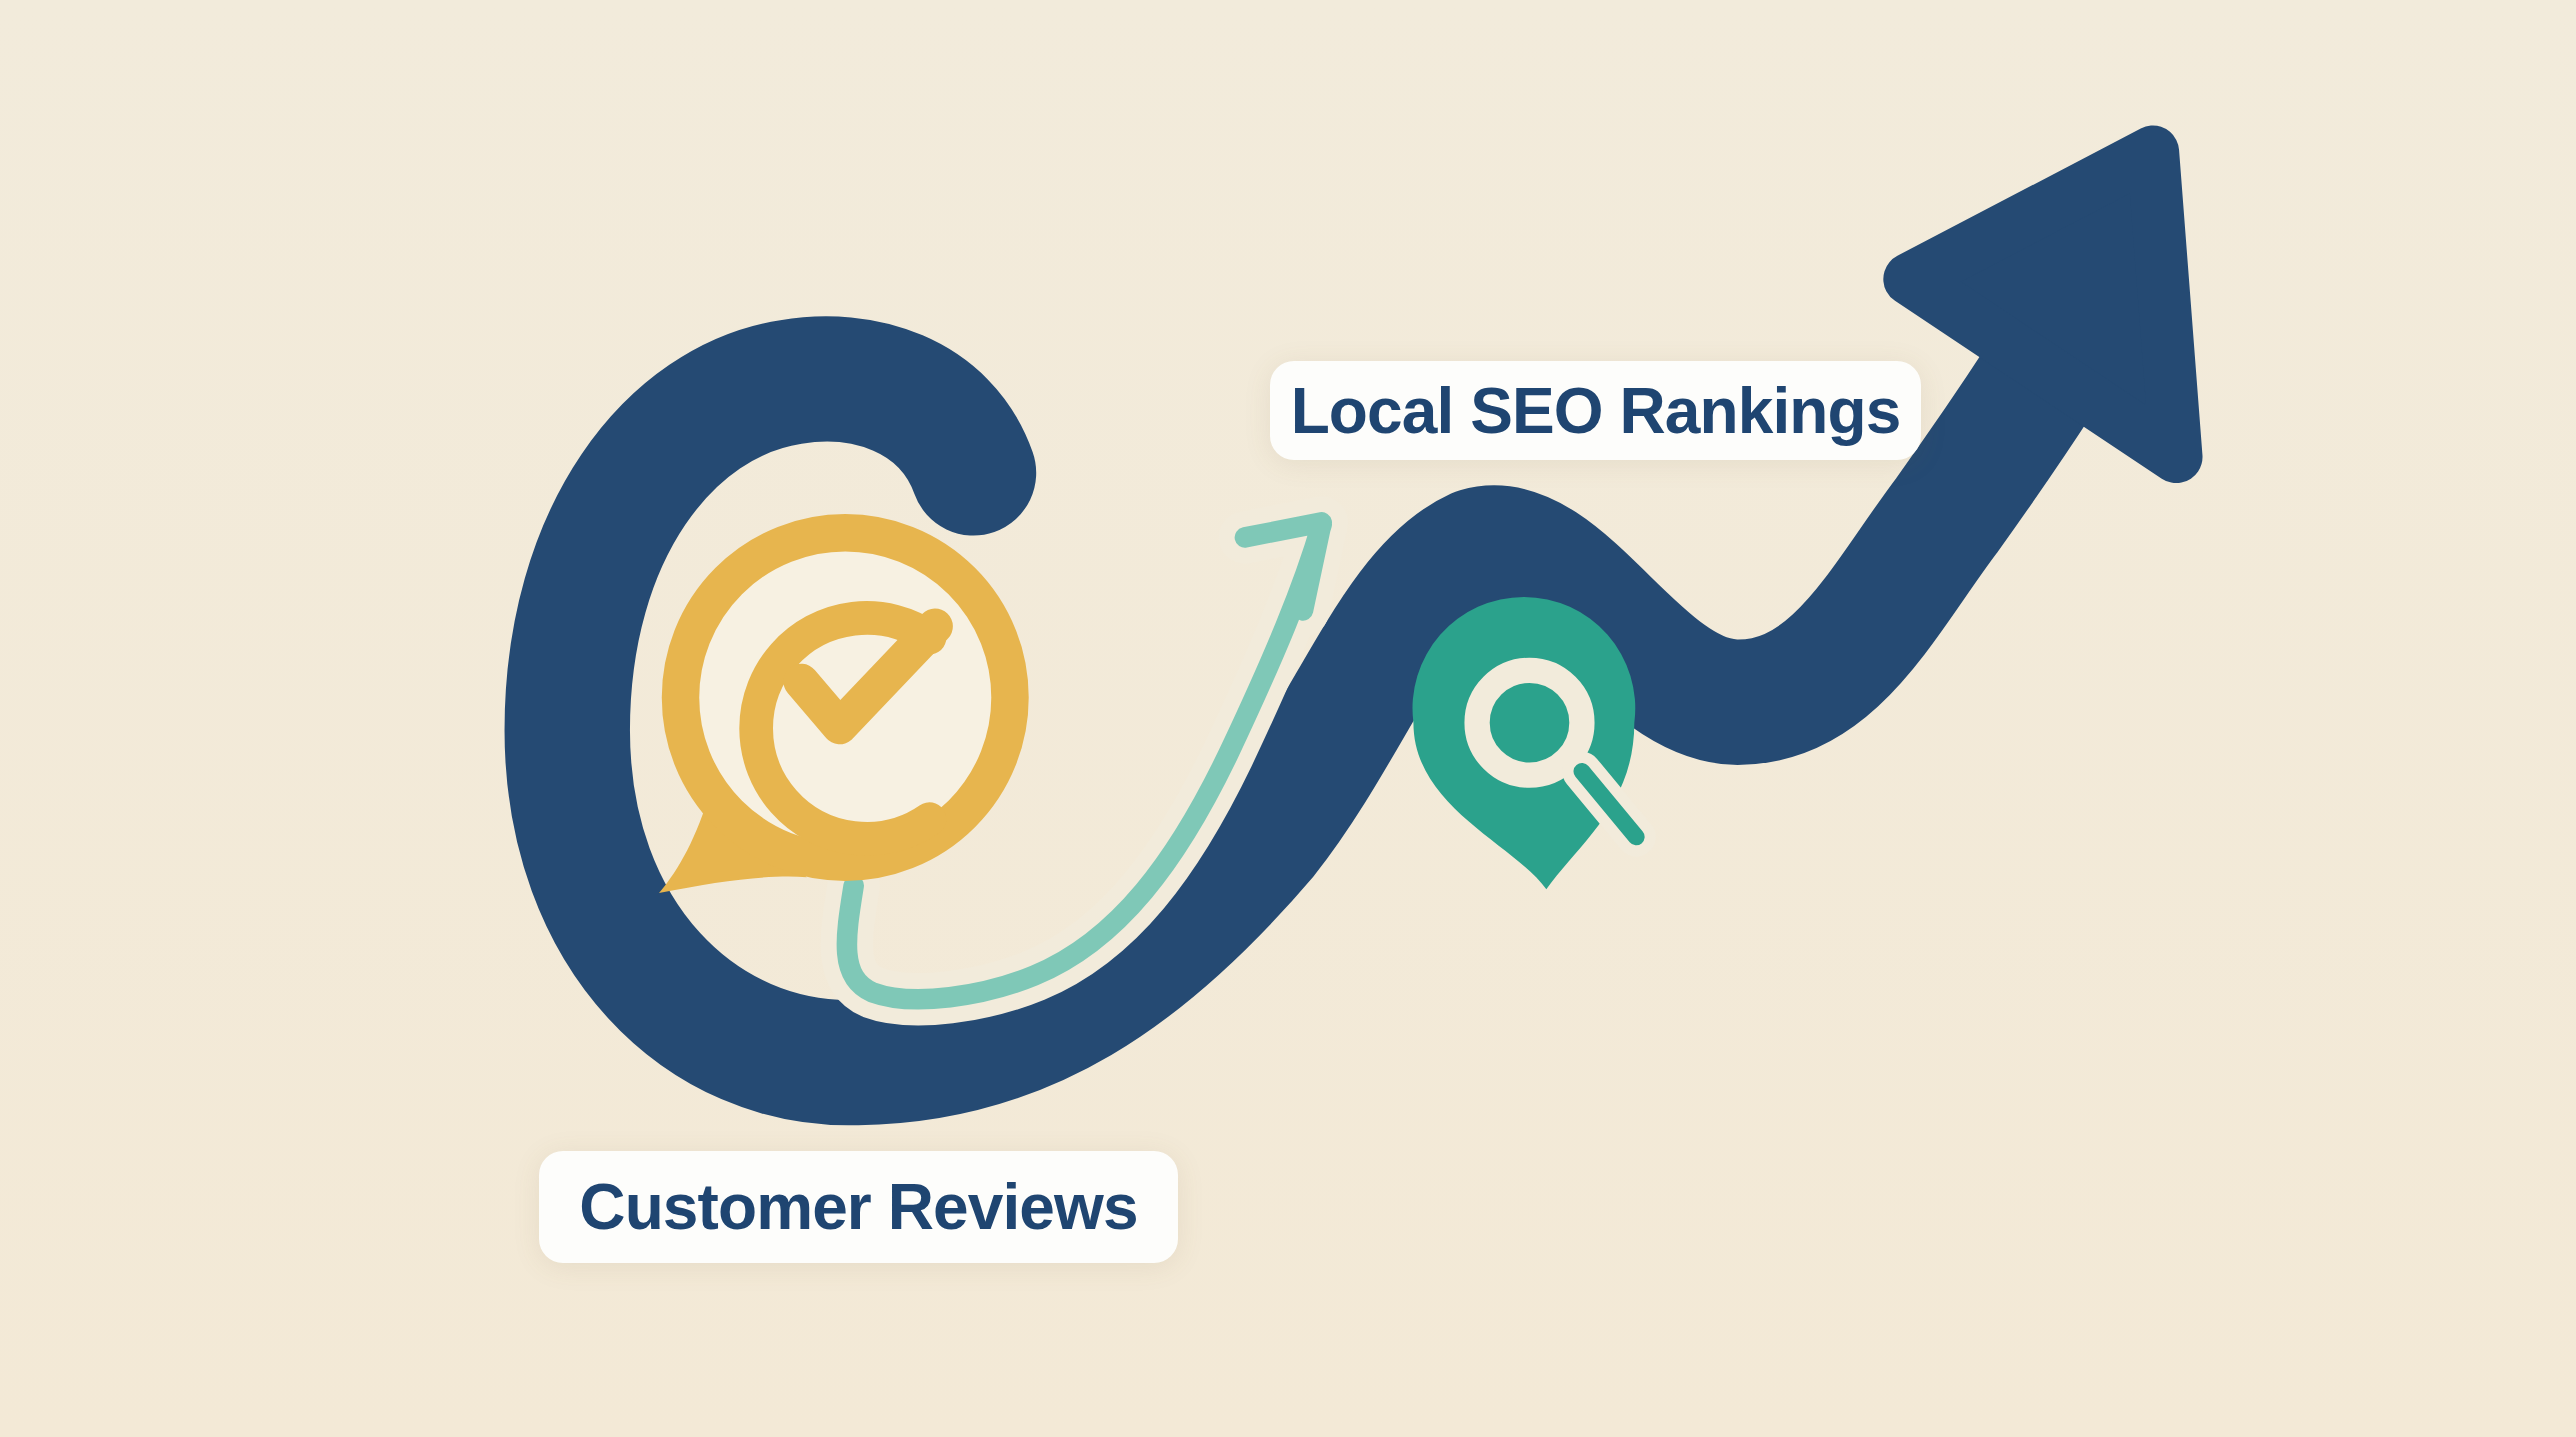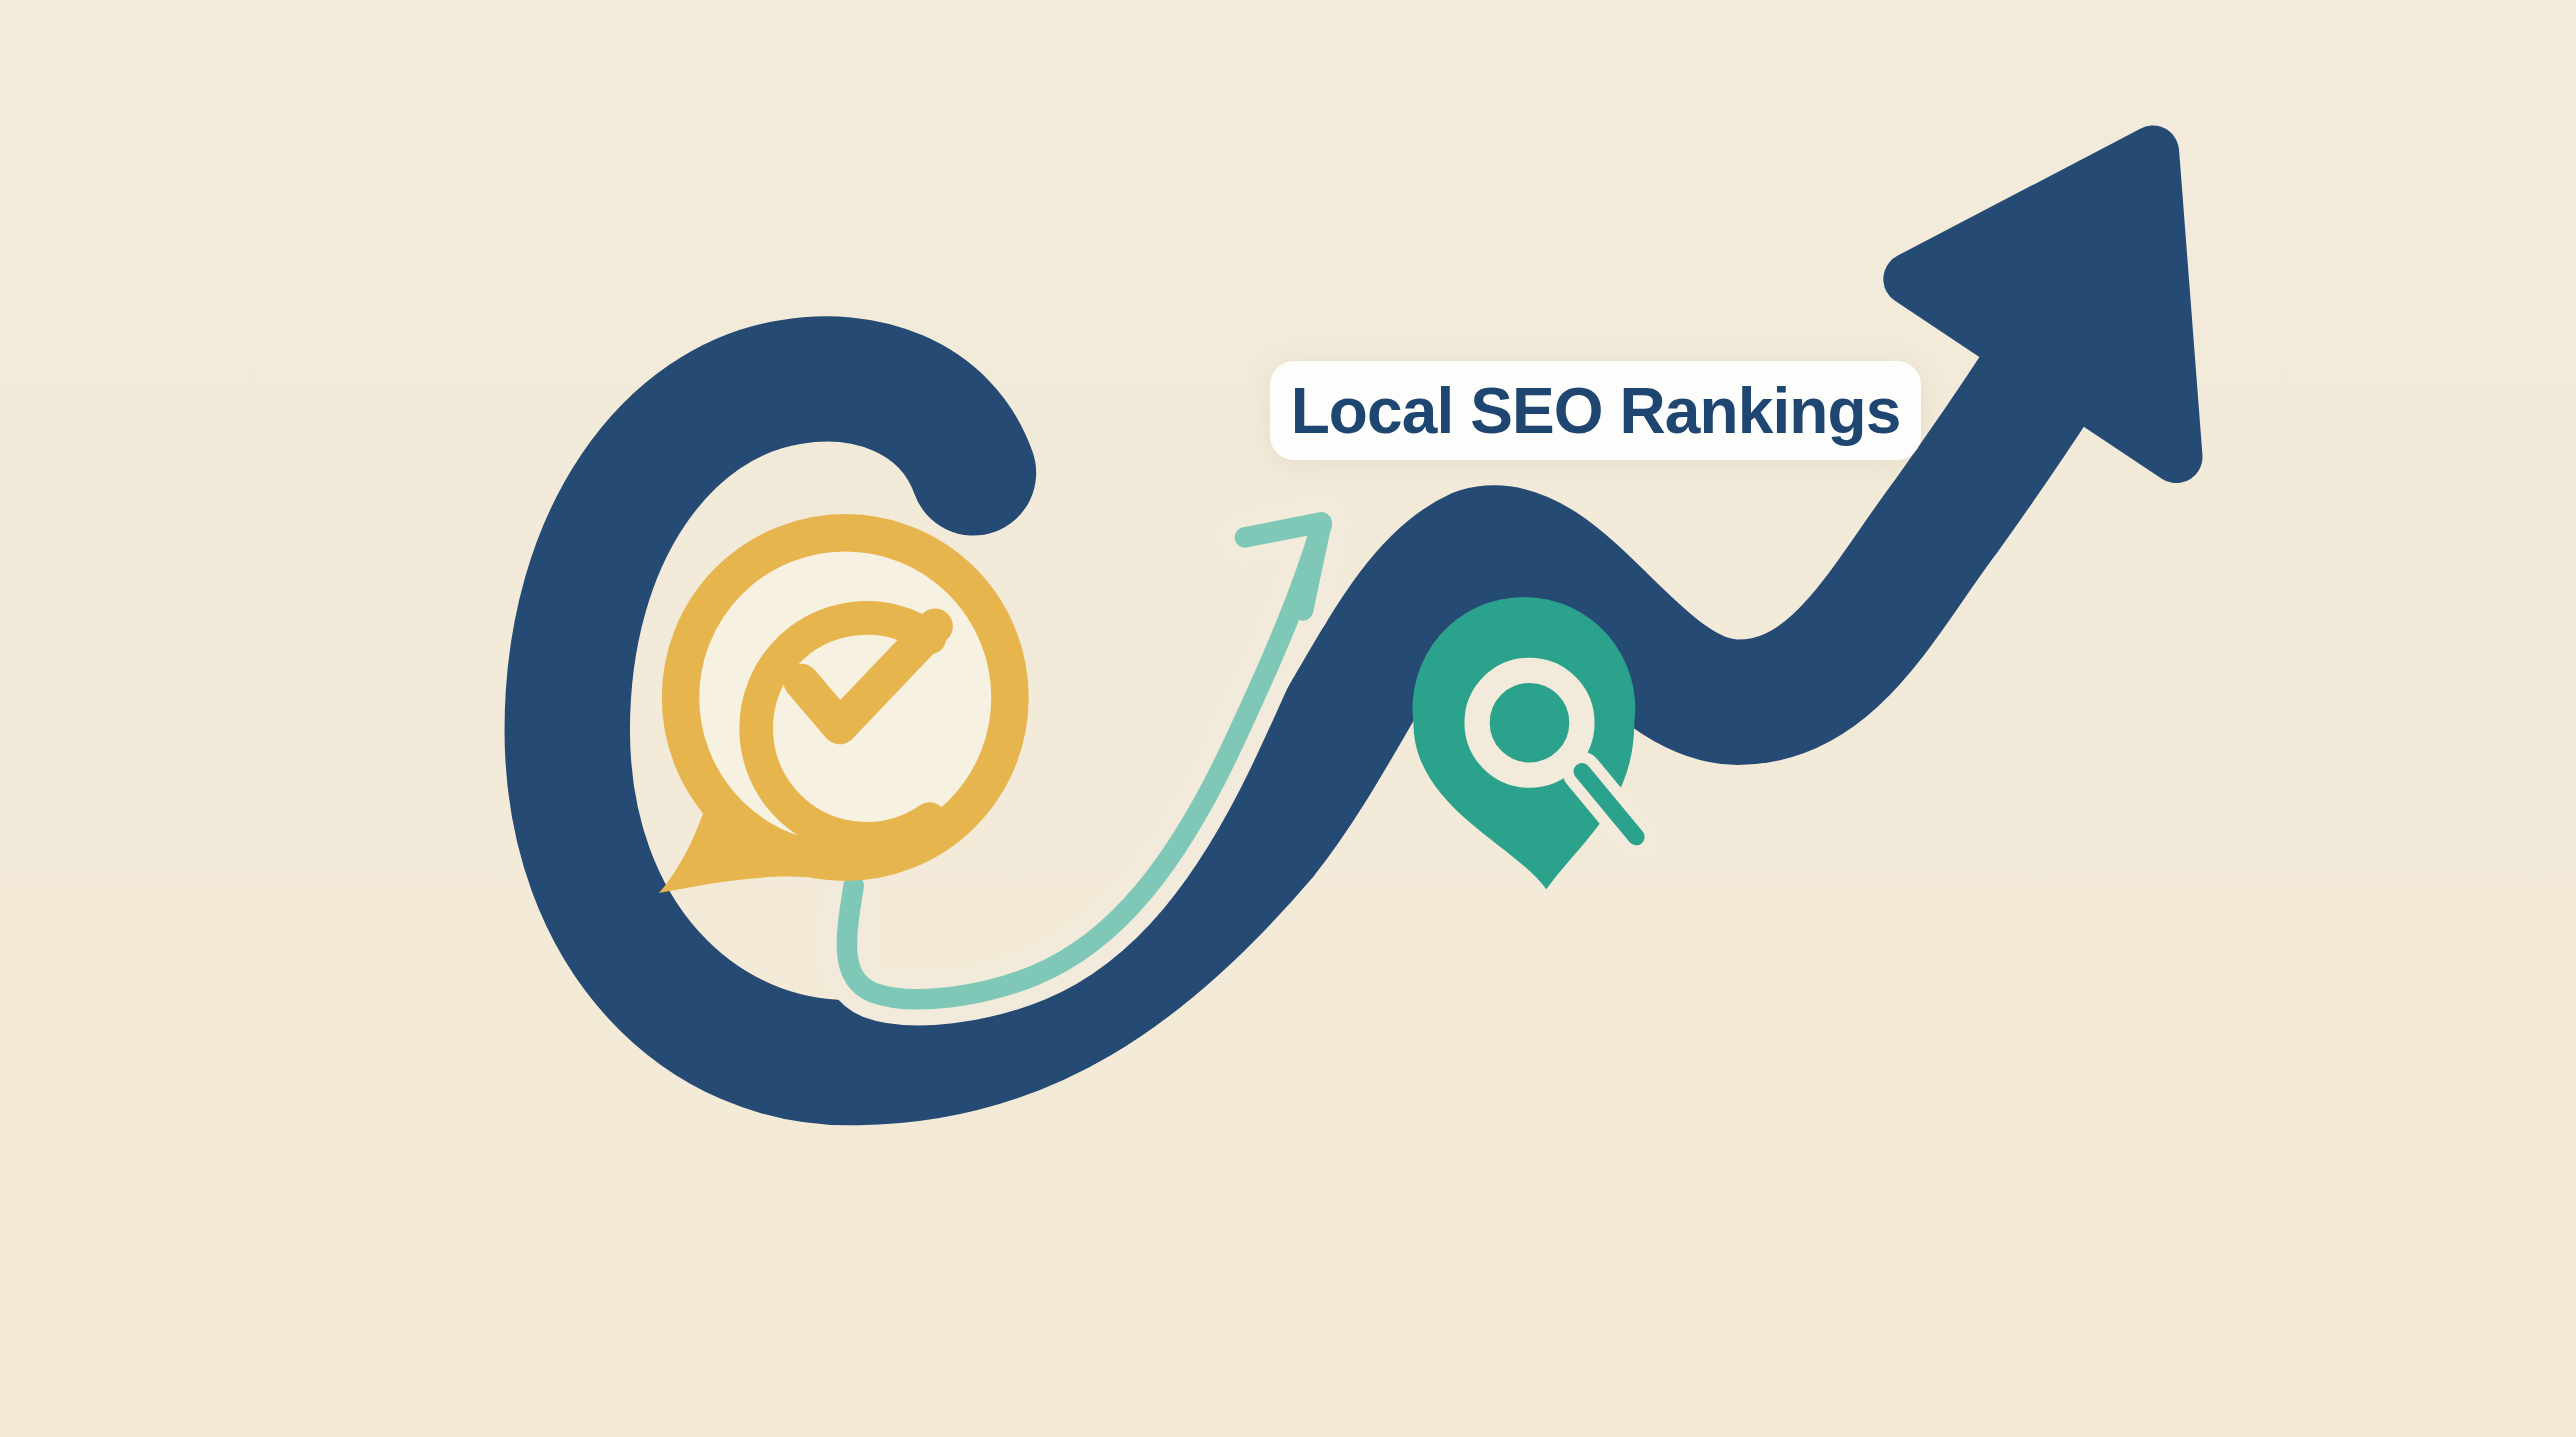--- a/index.html
+++ b/index.html
@@ -110,14 +110,15 @@
            C 1746 860 1686 902 1652 950 Z"></path>
       <circle class="pin-ring" cx="1634" cy="772" r="56"></circle>
       <line class="pin-handle-casing" x1="1690" y1="824" x2="1748" y2="894"></line>
       <line class="pin-handle-core" x1="1690" y1="824" x2="1748" y2="894"></line>
     </g>
   </svg>
 
   <div class="label-chip" id="label-seo">Local SEO Rankings</div>
 
 
+  <div class="label-chip" id="label-reviews">Customer Reviews</div>
 </div>
 
 
 </body></html>

